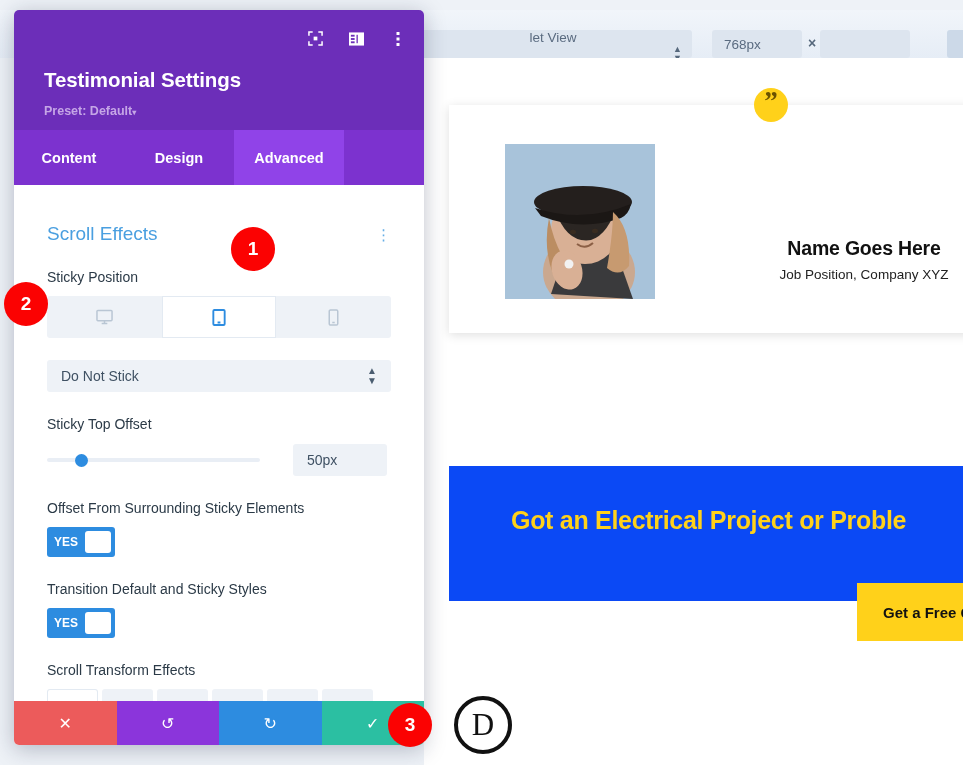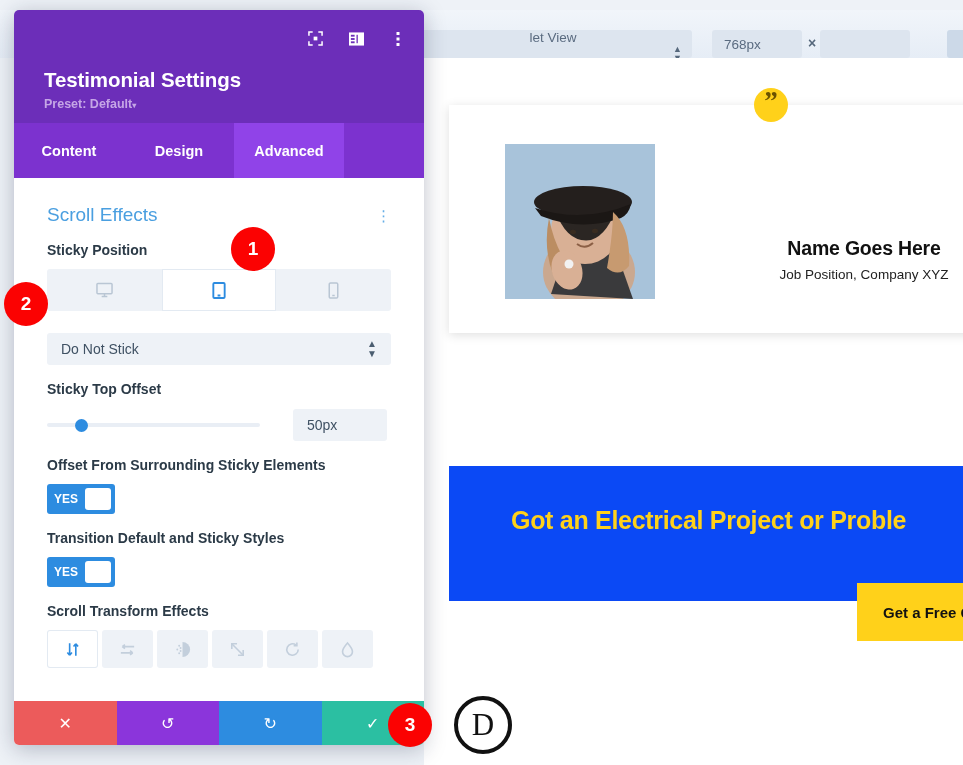--- a/index.html
+++ b/index.html
@@ -112,39 +112,39 @@
 
   
   .settings {
     position: absolute; left: 14px; top: 10px; width: 410px; height: 735px;
     background: #ffffff; border-radius: 5px; overflow: hidden;
     box-shadow: 0 4px 22px rgba(20,30,60,.28);
     display: flex; flex-direction: column;
   }
   .st-header { background: #6c2eb9; padding: 16px 20px 12px 30px; position: relative; }
   .st-title { font-size: 20.5px; font-weight: 700; color: #fff; letter-spacing: -.1px; margin-top: 42px; }
-  .st-preset { margin-top: 5px; font-size: 12.5px; font-weight: 700; color: #c5a6e6; }
+  .st-preset { margin-top: 12px; font-size: 12.5px; font-weight: 700; color: #c5a6e6; }
   .st-preset .caret { font-size: 8px; }
   .st-hdr-icons { position: absolute; right: 18px; top: 20px; display: flex; gap: 24px; align-items: center; }
   .hdr-ico { width: 17px; height: 17px; color: #fff; display: flex; align-items: center; justify-content: center; cursor: pointer; }
 
   .st-tabs { display: flex; background: #7c32cf; height: 55px; }
   .st-tab {
     flex: 0 0 auto; width: 110px; display: flex; align-items: center; justify-content: center;
     font-size: 14.5px; font-weight: 700; color: #fff; cursor: pointer;
   }
   .st-tab.active { background: #9043e8; }
   .st-tabs .filler { flex: 1; }
 
   .st-body { flex: 1; position: relative; overflow: hidden; background: #fff; padding: 0 33px; }
-  .sec-title-row { display: flex; align-items: center; margin-top: 26px; }
+  .sec-title-row { display: flex; align-items: center; margin-top: 38px; }
   .sec-title { font-size: 19px; color: #4a9fe0; font-weight: 400; }
   .sec-dots { margin-left: auto; color: #66aee6; font-size: 15px; line-height: .6; letter-spacing: 0; cursor: pointer; }
 
-  .field-label { font-size: 14px; font-weight: 700; color: #2b3a47; margin-top: 14px; margin-bottom: 9px; line-height: 1.45; }
+  .field-label { font-size: 14px; font-weight: 400; color: #2b3a47; margin-top: 22px; margin-bottom: 9px; line-height: 1.45; }
 
   .seg-group { display: flex; height: 42px; border-radius: 3px; overflow: hidden; background: #eef2f7; }
   .seg { flex: 1; display: flex; align-items: center; justify-content: center; cursor: pointer; color: #b9c6d4; }
   .seg.active { background: #fff; box-shadow: 0 0 0 1px #e3eaf2 inset; color: #2d8ce0; }
 
   .select-box {
     margin-top: 22px; height: 32px; background: #eef2f7; border-radius: 3px;
     display: flex; align-items: center; padding: 0 14px;
     font-size: 14px; color: #3f5163; cursor: pointer;
   }

